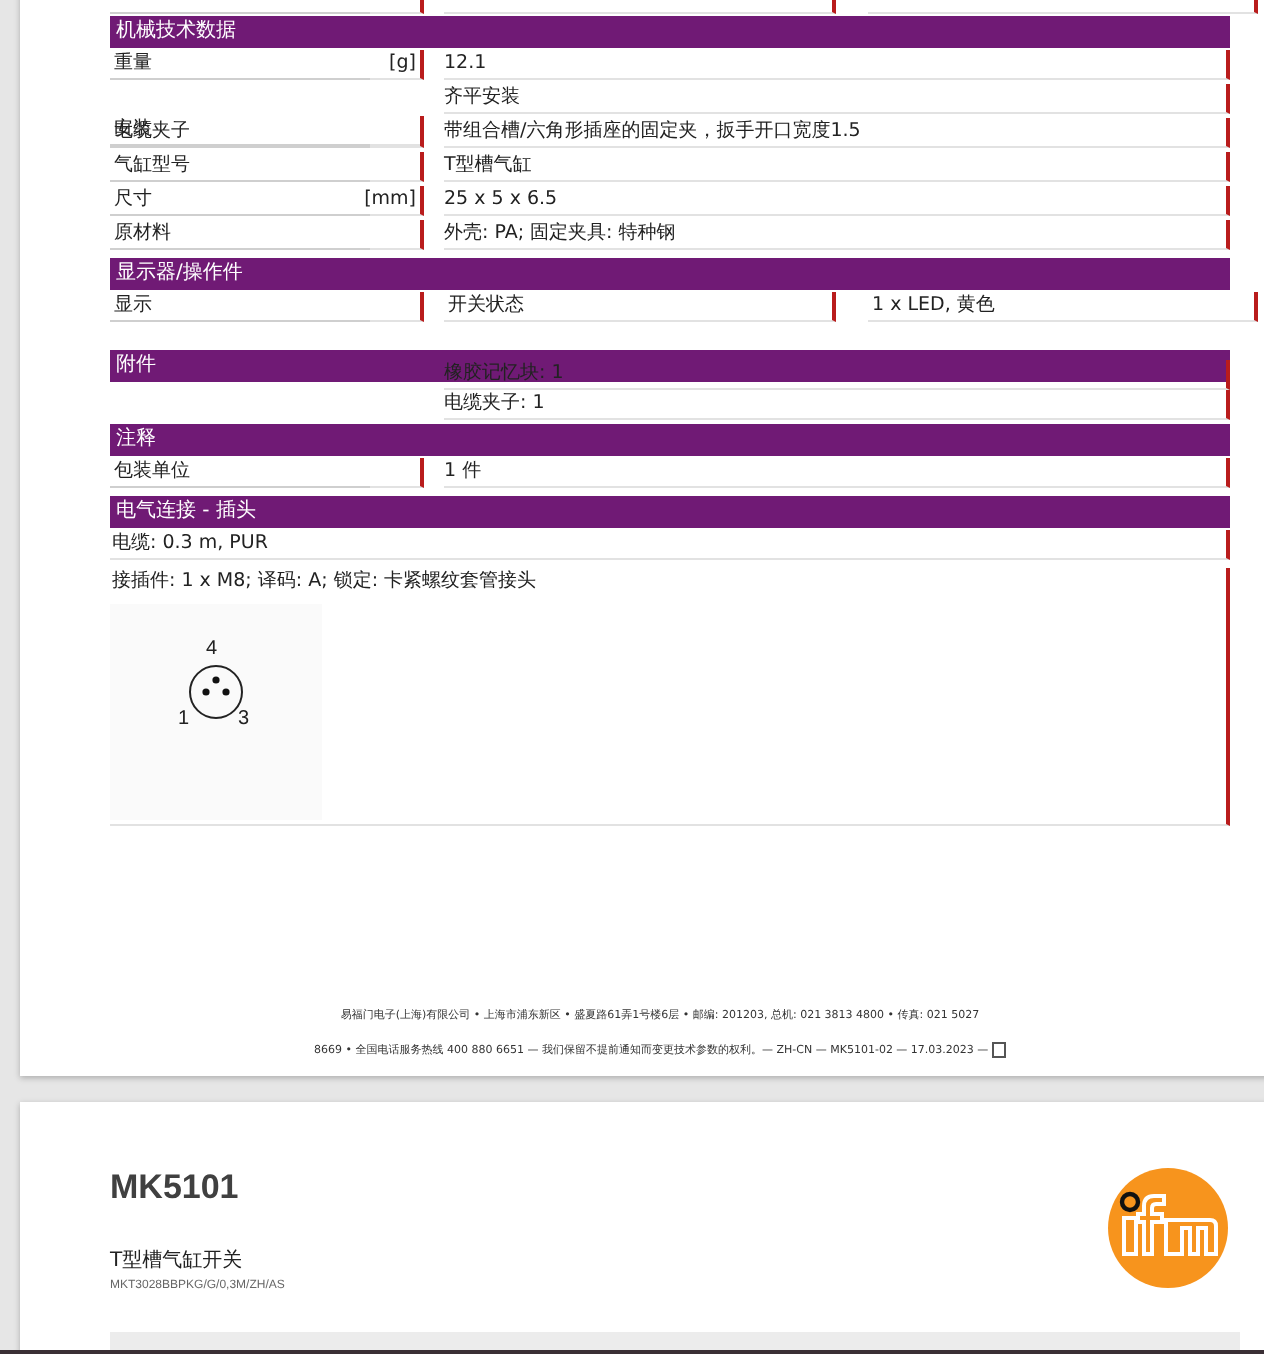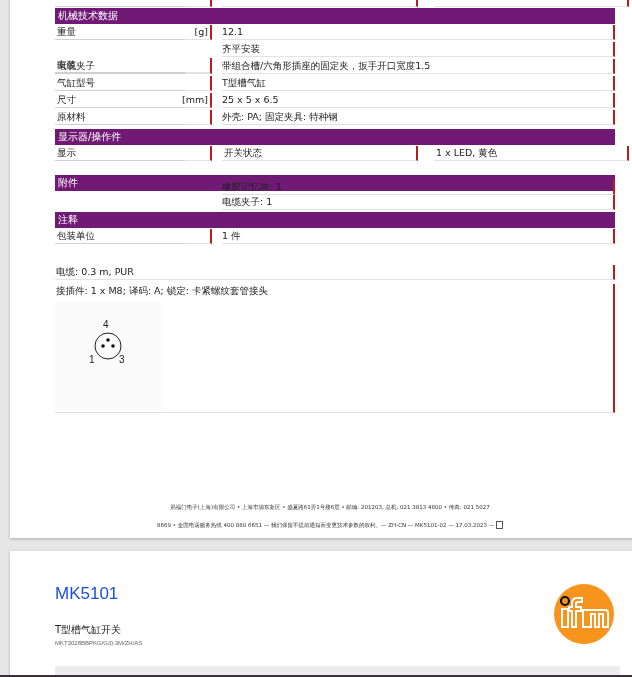--- a/index.html
+++ b/index.html
@@ -31,21 +31,21 @@
   .val { left:212px; width:393px; text-align:left; }
   .v1 { left:212px; width:196px; padding-left:2px; text-align:left; }
   .v2 { left:424px; width:195px; padding-left:2px; text-align:left; }
   .full { left:45px; width:560px; padding-left:1px; }
 
   .pinbox { position:absolute; left:45px; top:312px; width:106px; height:108px; background:#fafafa; }
   .pinlabel { position:absolute; font-size:10px; font-family:"Liberation Sans",sans-serif; color:#222; }
 
   .footer { position:absolute; left:0; width:640px; text-align:center; font-size:5.5px; color:#333; }
 
-  .title { position:absolute; left:45px; top:33px; font-size:17px; font-weight:normal; font-family:"Liberation Sans",sans-serif; color:#1d4ed8; }
+  .title { position:absolute; left:45px; top:33px; font-size:17px; font-weight:bold; font-family:"Liberation Sans",sans-serif; color:#404040; }
   .subtitle { position:absolute; left:45px; top:72px; font-size:10px; color:#222; }
   .code { position:absolute; left:45px; top:89px; font-size:6px; color:#666; font-family:"Liberation Sans",sans-serif; }
   .strip { position:absolute; left:45px; top:115px; width:565px; height:20px; background:#ececec; }
   .logo { position:absolute; left:543px; top:32px; }
   .taskbar { position:absolute; left:0; top:675px; width:632px; height:2px; background:#3a2f35; }
 </style>
 </head>
 <body>
 
 <div class="page" id="page1">
@@ -81,20 +81,21 @@
   <div class="cell v2" style="top:156px;">1 x LED, 黄色</div>
 
   <div class="sec" style="top:173px;margin-top:12px;">附件</div>
   <div class="cell val" style="top:190px;">橡胶记忆块: 1</div>
   <div class="cell val" style="top:205px;">电缆夹子: 1</div>
 
   <div class="sec" style="top:222px;">注释</div>
   <div class="cell lab" style="top:239px;"><span>包装单位</span><span class="ul"></span></div>
   <div class="cell val" style="top:239px;">1 件</div>
 
+  <div class="sec" style="top:258px;">电气连接 - 插头</div>
   <div class="cell full" style="top:275px;">电缆: 0.3 m, PUR</div>
   <div class="cell full" style="top:294px;height:129px;">
     <span>接插件: 1 x M8; 译码: A; 锁定: 卡紧螺纹套管接头</span>
   </div>
   <div class="pinbox">
     <span class="pinlabel" style="left:48px;top:17px;">4</span>
     <span class="pinlabel" style="left:34px;top:52px;">1</span>
     <span class="pinlabel" style="left:64px;top:52px;">3</span>
     <svg style="position:absolute;left:38px;top:29px;" width="30" height="30">
       <circle cx="15" cy="15" r="13" fill="none" stroke="#222" stroke-width="1"></circle>

